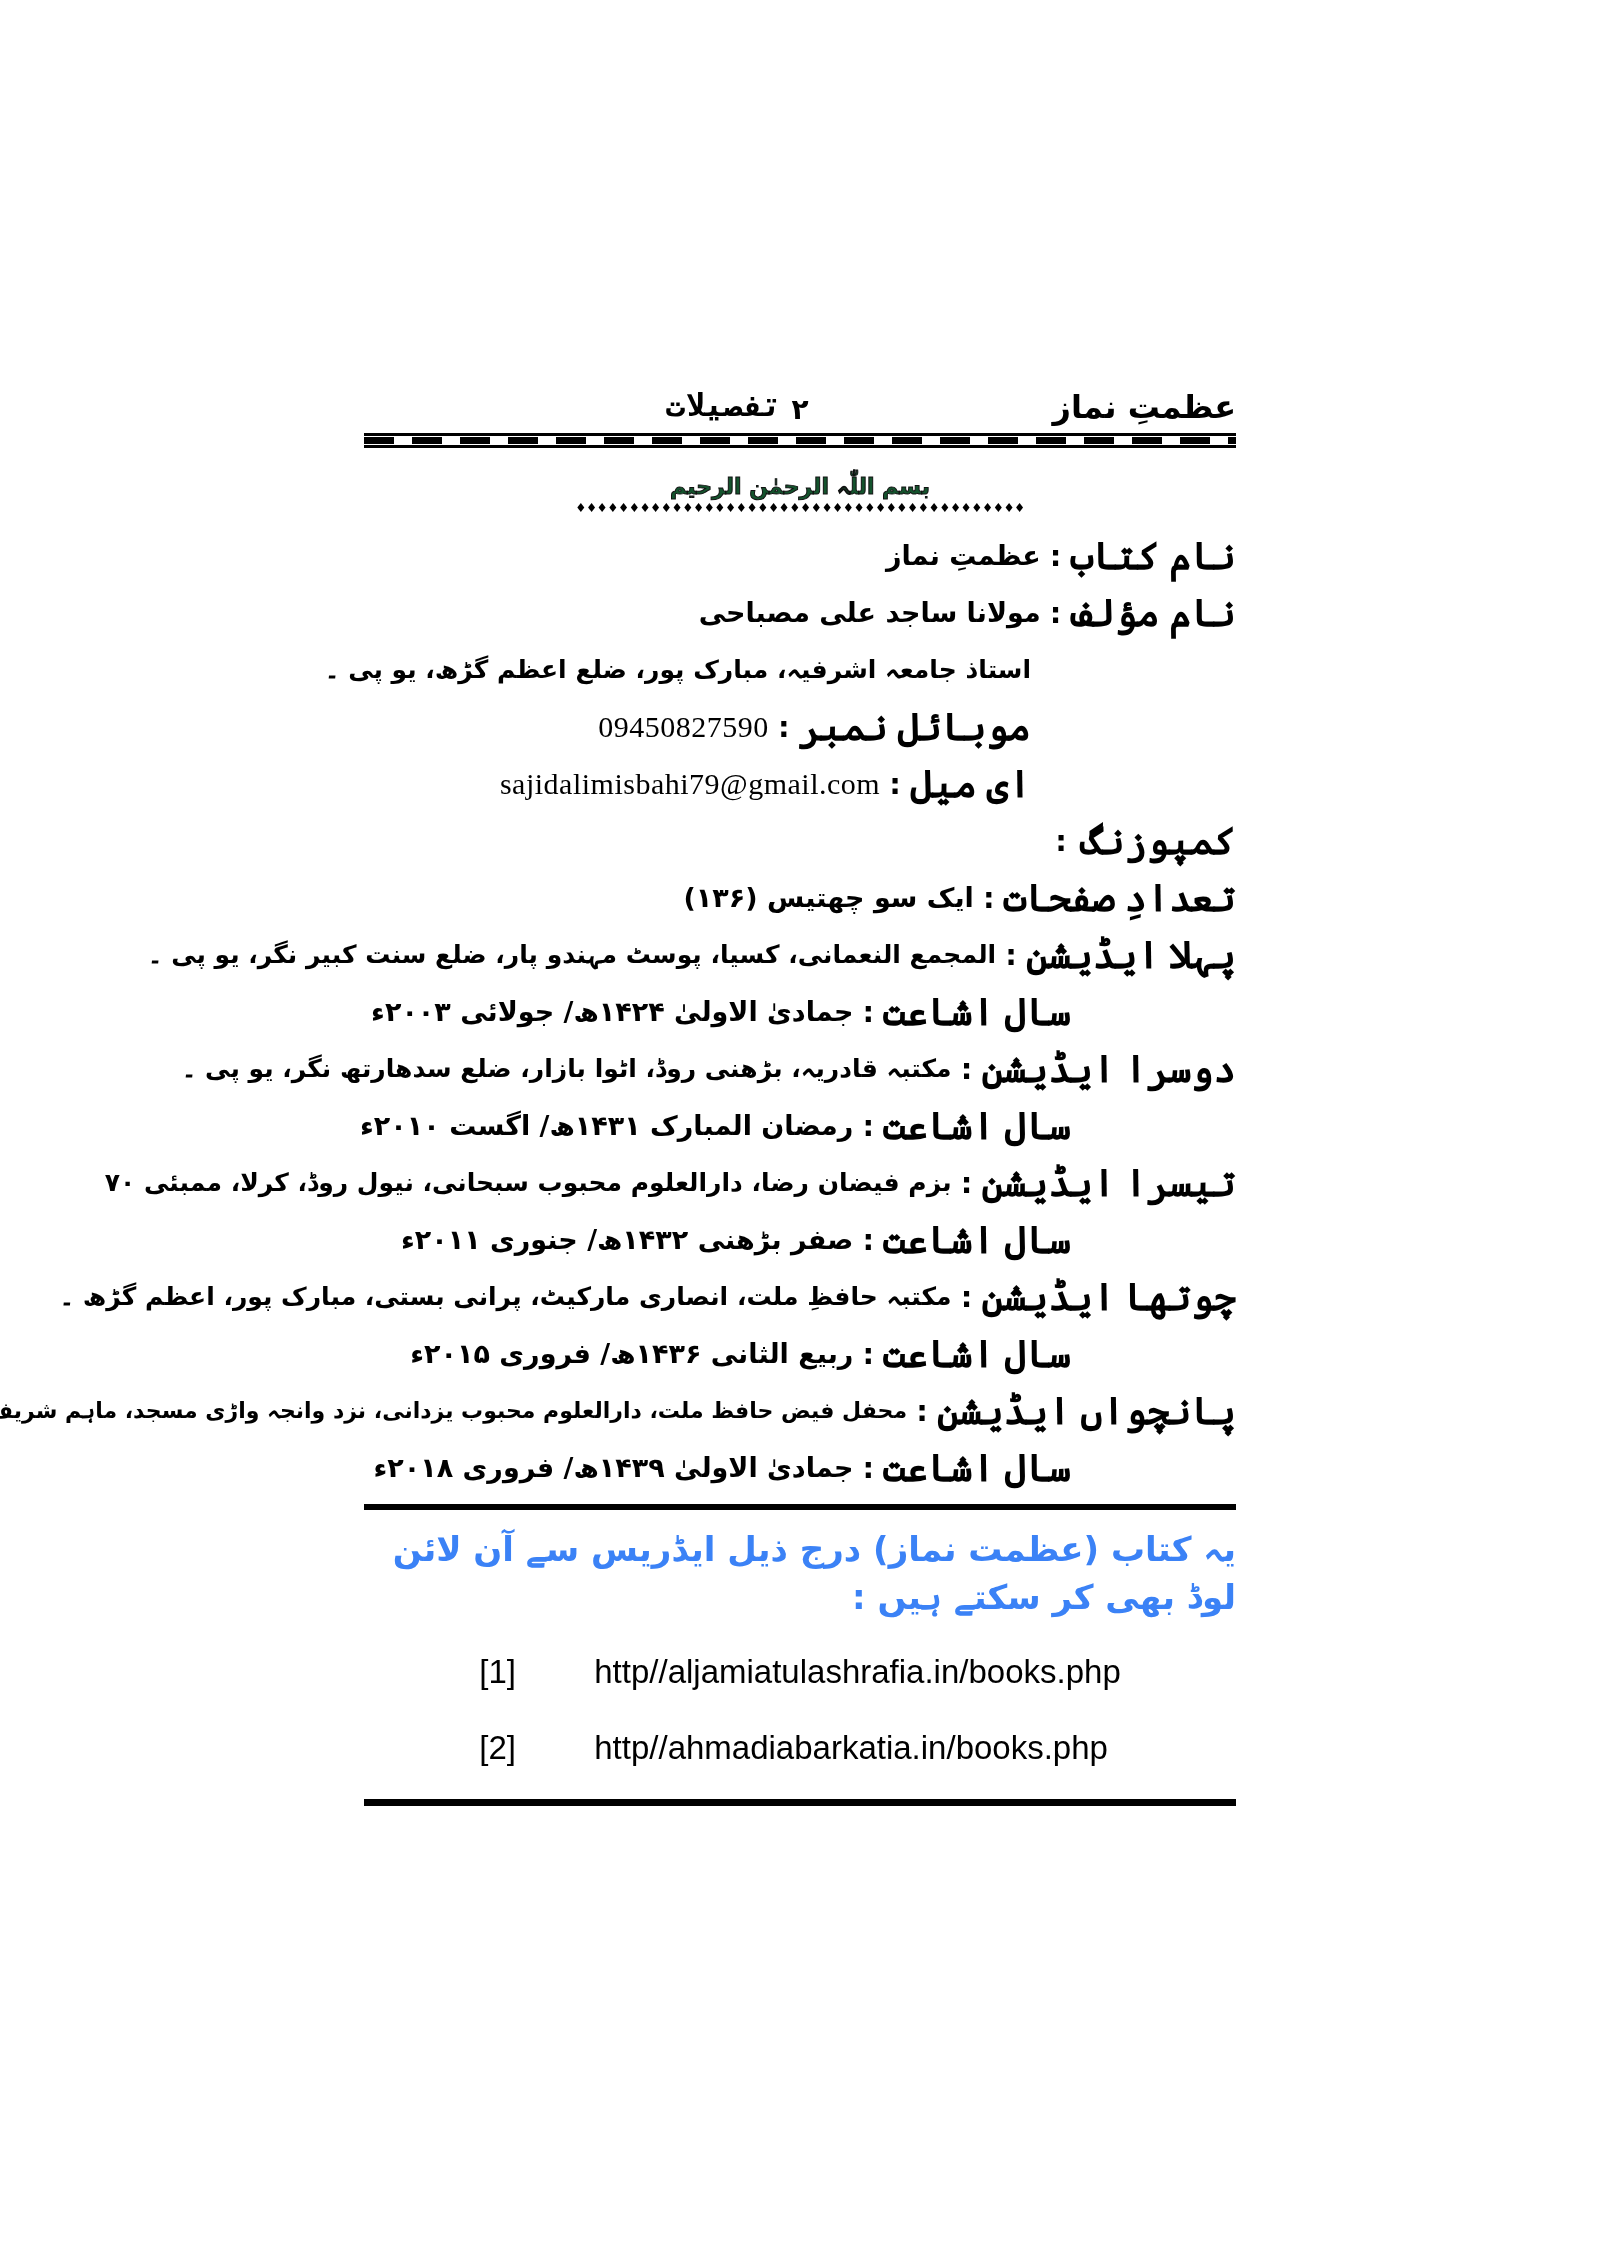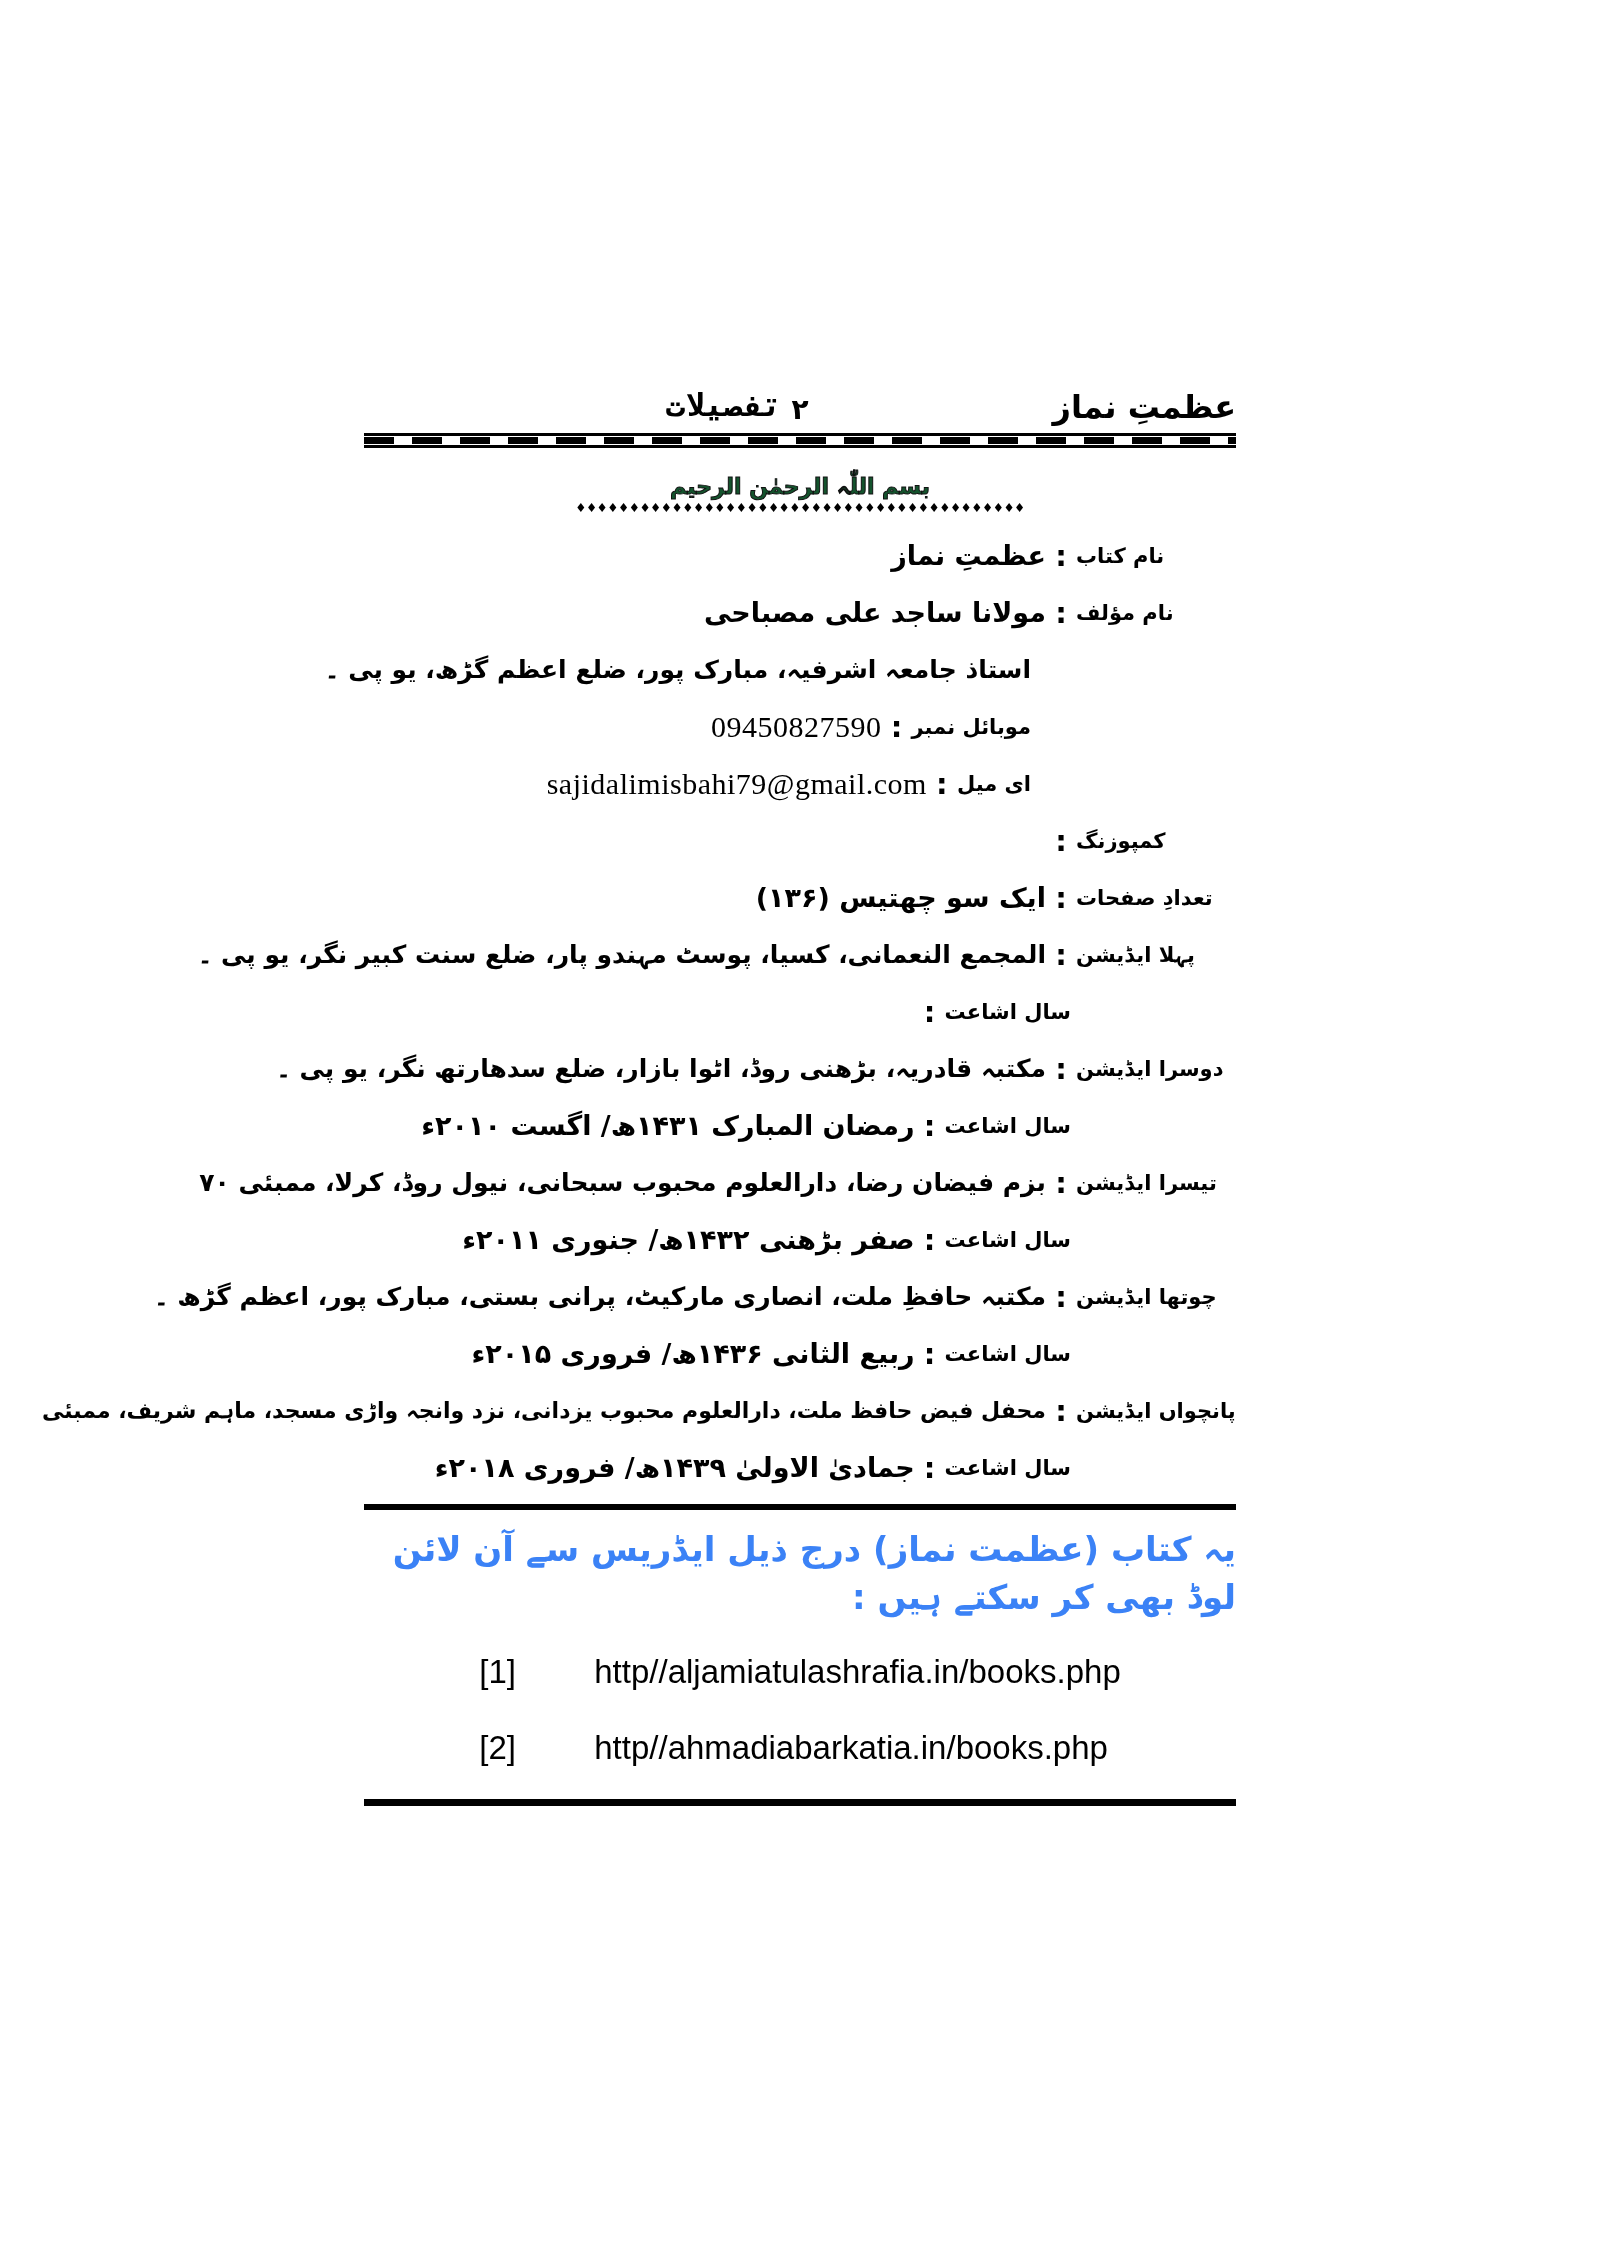--- a/index.html
+++ b/index.html
@@ -47,21 +47,21 @@
     font-size:12.5px; letter-spacing:-0.5px; line-height:14px;
     white-space:nowrap;
   }
 
   
   .details { margin-top:12px; direction:rtl; }
   .row {
     display:flex; direction:rtl; align-items:center;
     height:57px; font-weight:bold; font-size:27px; white-space:nowrap;
   }
-  .row .label { flex:0 0 160px; text-align:left; font-size:21px; }
+  .row .label { flex:0 0 160px; text-align:right; font-size:38px;font-family:Liberation Serif, serif; }
   .row.inline .label, .row.indent .label { flex:0 0 auto; }
   .row .colon { flex:0 0 30px; text-align:center; font-size:29px; }
   .row .value { flex:0 1 auto; text-align:start; }
   .row.cont { padding-right:205px; }
   .row.inline { padding-right:205px; }
   .row.indent { padding-right:165px; }
   .row .value.small { font-size:25px; }
   .row .value.xsmall { font-size:22px; }
   .latin { font-family:Liberation Serif, serif; font-weight:normal; font-size:30px; letter-spacing:0.5px; }
 
@@ -142,20 +142,21 @@
 
       <div class="row">
         <span class="label">پہلا ایڈیشن</span>
         <span class="colon">:</span>
         <span class="value small">المجمع النعمانی، کسیا، پوسٹ مہندو پار، ضلع سنت کبیر نگر، یو پی ۔</span>
       </div>
 
       <div class="row indent">
         <span class="label">سال اشاعت</span>
         <span class="colon">:</span>
+        <span class="value">جمادیٰ الاولیٰ ۱۴۲۴ھ/ جولائی ۲۰۰۳ء</span>
       </div>
 
       <div class="row">
         <span class="label">دوسرا ایڈیشن</span>
         <span class="colon">:</span>
         <span class="value small">مکتبہ قادریہ، بڑھنی روڈ، اٹوا بازار، ضلع سدھارتھ نگر، یو پی ۔</span>
       </div>
 
       <div class="row indent">
         <span class="label">سال اشاعت</span>

